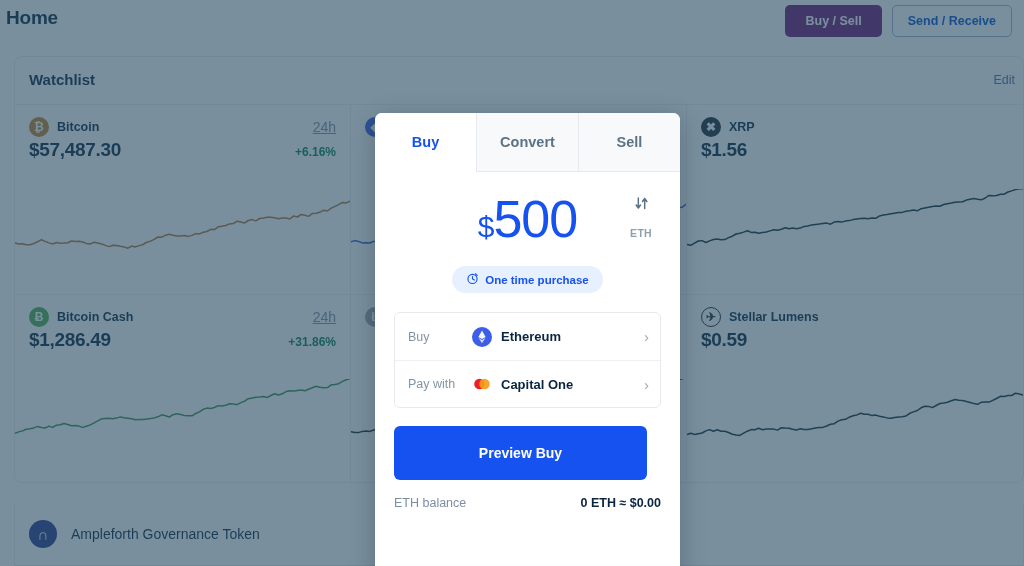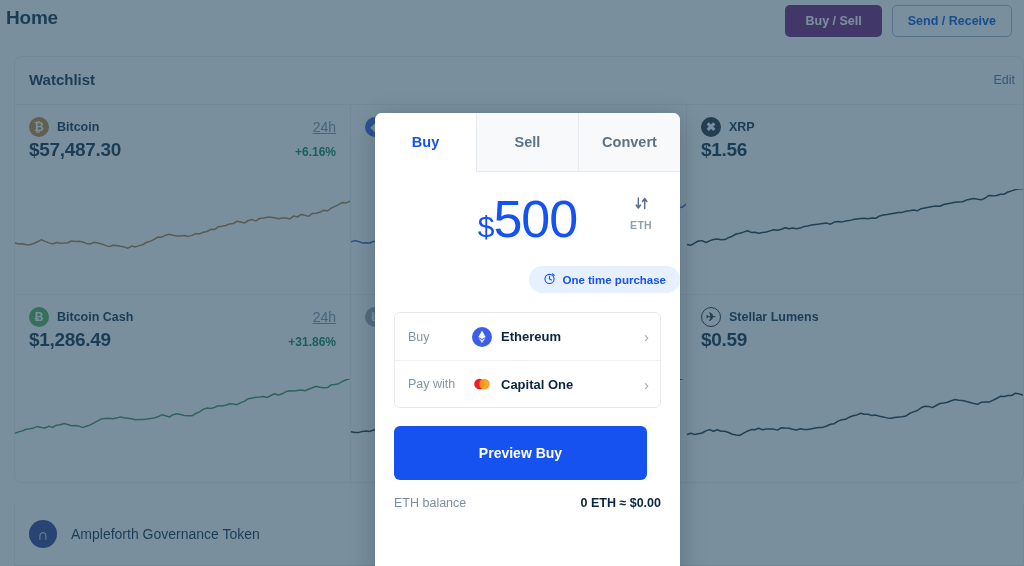--- a/index.html
+++ b/index.html
@@ -157,27 +157,27 @@
   .amount {
     color: #1652f0; font-weight: normal;
     letter-spacing: -1px;
     display: flex; align-items: baseline;
   }
   .amount .cur { font-size: 30px; }
   .amount .val { font-size: 52px; }
   .unit-toggle {
     position: absolute; right: 28px; top: 24px;
     display: flex; flex-direction: column; align-items: center;
-    gap: 4px; cursor: pointer; margin-left: 36px;
+    gap: 12px; cursor: pointer; margin-left: 36px;
   }
   .unit-toggle .unit-label {
     font-size: 10.5px; font-weight: bold; color: #8da0b0; letter-spacing: 0.3px;
   }
 
-  .pill-wrap { display: flex; justify-content: flex-end; flex: 0 0 auto; }
+  .pill-wrap { display: flex; justify-content: center; flex: 0 0 auto; }
   .pill {
     display: inline-flex; align-items: center; gap: 6px;
     background: #e6f0fe; color: #1652f0;
     border-radius: 14px; padding: 6px 14px;
     font-size: 11.5px; font-weight: bold; cursor: pointer;
   }
 
   .option-box {
     margin: 19px 19px 0 19px;
     border: 1px solid #e6eaee; border-radius: 6px;
@@ -307,22 +307,22 @@
   </div>
 
 </div>
 
 <div id="overlay"></div>
 
 <div id="modal">
 
   <div class="tabs" id="modal-tabs">
       <div class="tab active">Buy</div>
+      <div class="tab">Convert</div>
       <div class="tab">Sell</div>
-      <div class="tab">Convert</div>
     </div>
 
   <div class="amount-area">
     <div class="amount">
       <span class="cur">$</span>
         <span class="val">500</span>
     </div>
     <div class="unit-toggle">
       <span>
         <svg width="15" height="15" viewBox="0 0 16 16">

